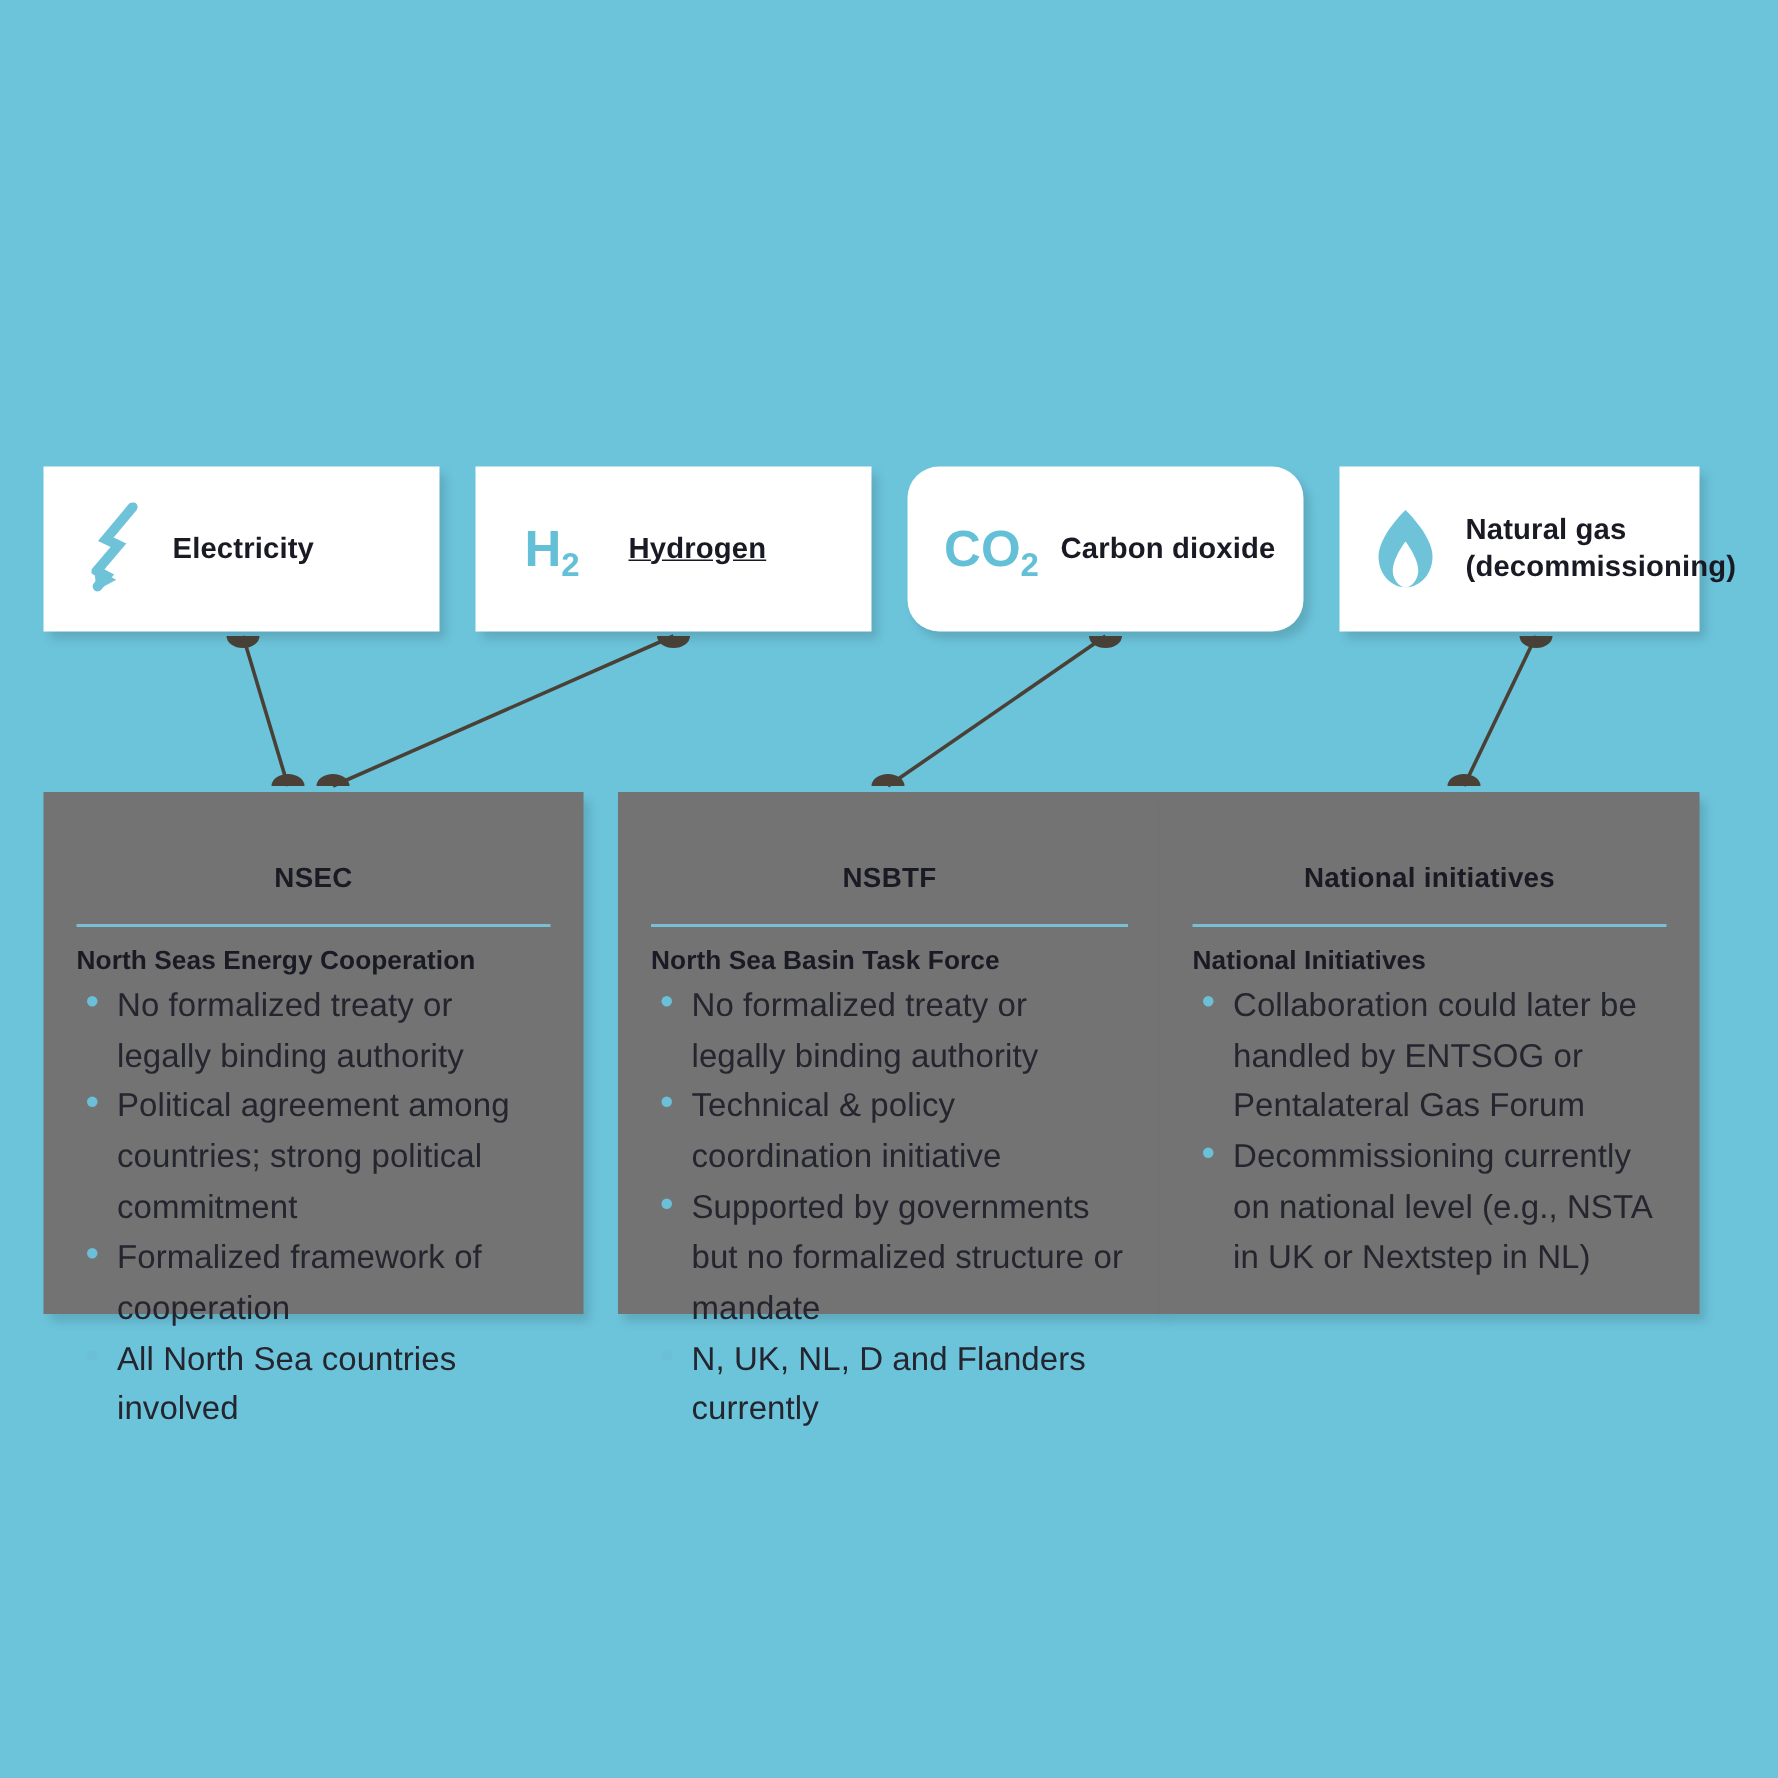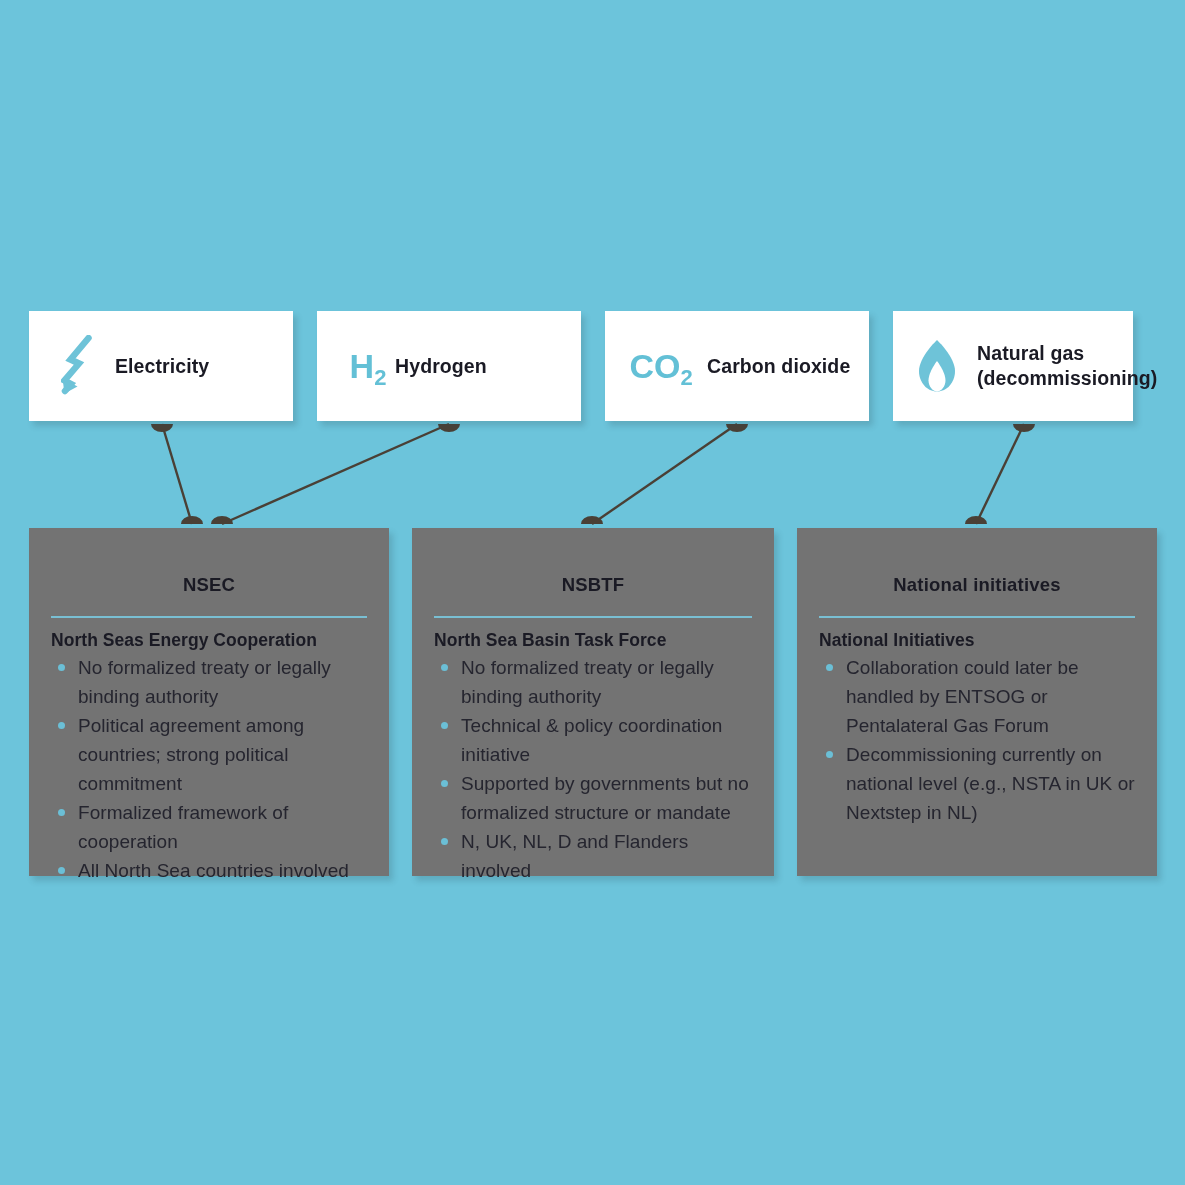--- a/index.html
+++ b/index.html
@@ -66,43 +66,43 @@
     font-weight: bold;
     vertical-align: baseline;
     position: relative;
     top: 7px;
     left: 0px;
   }
 
   
   #card-electricity  { left: 29px;  top: 311px; width: 264px; height: 110px; padding-left: 28px; }
   #card-hydrogen     { left: 317px; top: 311px; width: 264px; height: 110px; padding-left: 28px; }
-  #card-co2          { left: 605px; top: 311px; width: 264px; height: 110px; padding-left: 14px; }
+  #card-co2          { left: 605px; top: 311px; width: 264px; height: 110px; padding-left: 14px; border-radius: 21px; }
   #card-natural-gas  { left: 893px; top: 311px; width: 240px; height: 110px; padding-left: 16px; }
 
   #card-electricity .carrier-icon { width: 46px; }
   #card-electricity .carrier-label { margin-left: 12px; }
   #card-hydrogen .carrier-icon  { width: 46px; }
-  #card-hydrogen .carrier-label { margin-left: 4px; }
+  #card-hydrogen .carrier-label { margin-left: 28px; text-decoration: underline; }
   #card-co2 .carrier-icon       { width: 84px; }
   #card-co2 .carrier-label      { margin-left: 4px; }
   #card-natural-gas .carrier-icon  { width: 56px; }
   #card-natural-gas .carrier-label { margin-left: 12px; }
 
   
   .framework-card {
     position: absolute;
     background: #737373;
     box-shadow: 4px 5px 6px rgba(40,70,80,0.20);
     box-sizing: border-box;
     padding: 14px 22px 18px 22px;
   }
   #card-nsec      { left: 29px;  top: 528px; width: 360px; height: 348px; }
   #card-nsbtf     { left: 412px; top: 528px; width: 362px; height: 348px; }
-  #card-national  { left: 797px; top: 528px; width: 360px; height: 348px; }
+  #card-national  { left: 773px; top: 528px; width: 360px; height: 348px; }
 
   .fw-title {
     text-align: center;
     font-size: 18.5px;
     font-weight: bold;
     color: #1A1A24;
     padding-top: 32px;
     padding-bottom: 20px;
     letter-spacing: .2px;
   }
@@ -119,21 +119,21 @@
     letter-spacing: .05px;
   }
   ul.fw-list {
     list-style: none;
     margin: 0;
     padding: 0;
   }
   ul.fw-list li {
     position: relative;
     padding-left: 27px;
-    font-size: 19px;
+    font-size: 22px;
     color: #25252F;
     line-height: 1.53;
     margin-bottom: 0px;
     letter-spacing: .05px;
   }
   ul.fw-list li .bullet {
     position: absolute;
     left: 7px;
     top: 11px;
     width: 7px;
@@ -214,21 +214,21 @@
   </div>
 
   <div class="framework-card" id="card-nsbtf">
     <div class="fw-title">NSBTF</div>
     <div class="fw-divider"></div>
     <div class="fw-subtitle">North Sea Basin Task Force</div>
     <ul class="fw-list">
         <li><span class="bullet"></span><span>No formalized treaty or legally binding authority</span></li>
         <li><span class="bullet"></span><span>Technical &amp; policy coordination initiative</span></li>
         <li><span class="bullet"></span><span>Supported by governments but no formalized structure or mandate</span></li>
-        <li><span class="bullet"></span><span>N, UK, NL, D and Flanders involved</span></li>
+        <li><span class="bullet"></span><span>N, UK, NL, D and Flanders currently</span></li>
       </ul>
   </div>
 
   <div class="framework-card" id="card-national">
     <div class="fw-title">National initiatives</div>
     <div class="fw-divider"></div>
     <div class="fw-subtitle">National Initiatives</div>
     <ul class="fw-list">
         <li><span class="bullet"></span><span>Collaboration could later be handled by ENTSOG or Pentalateral Gas Forum</span></li>
         <li><span class="bullet"></span><span>Decommissioning currently on national level (e.g., NSTA in UK or Nextstep in NL)</span></li>

